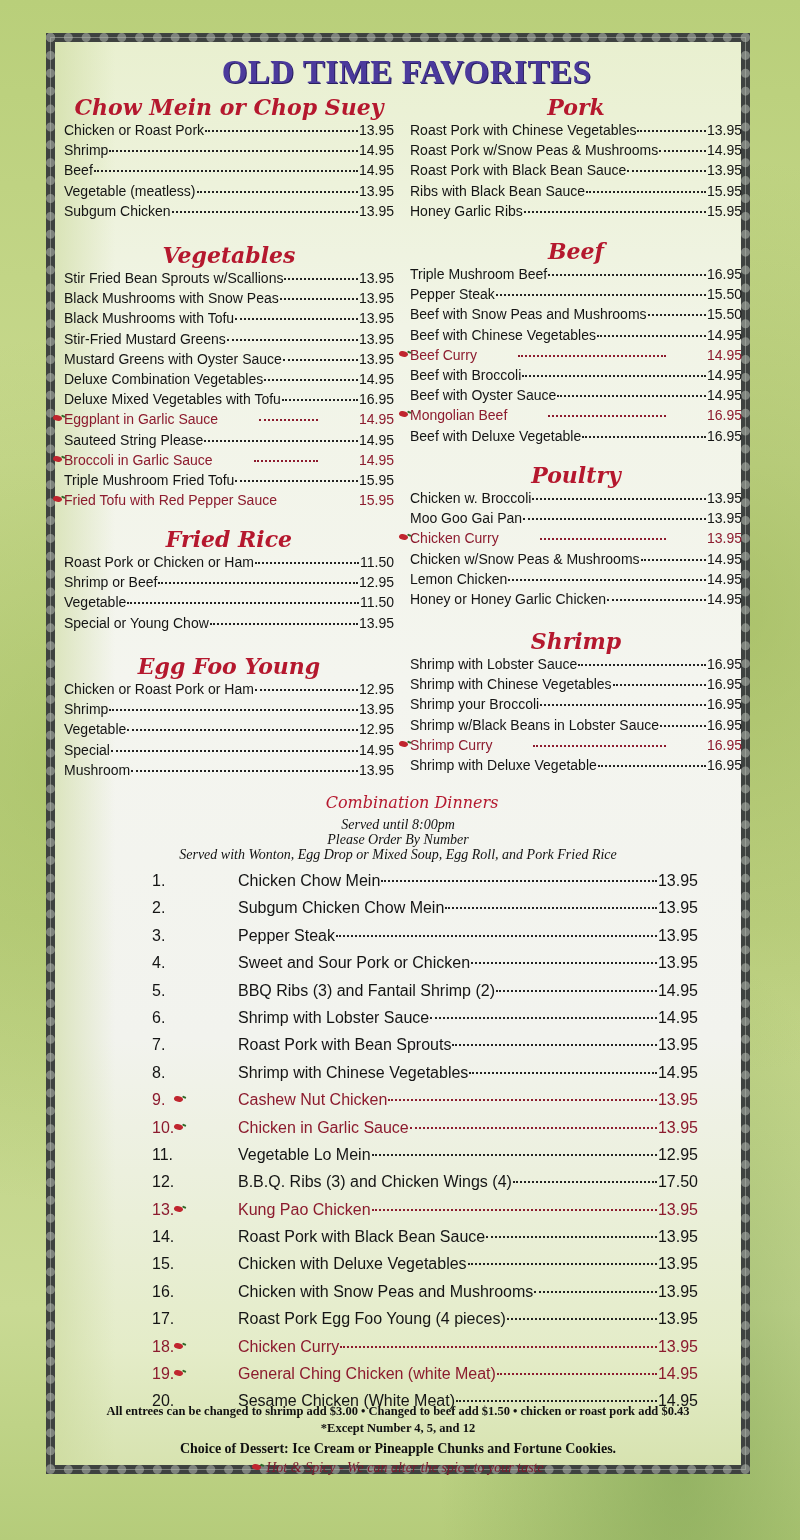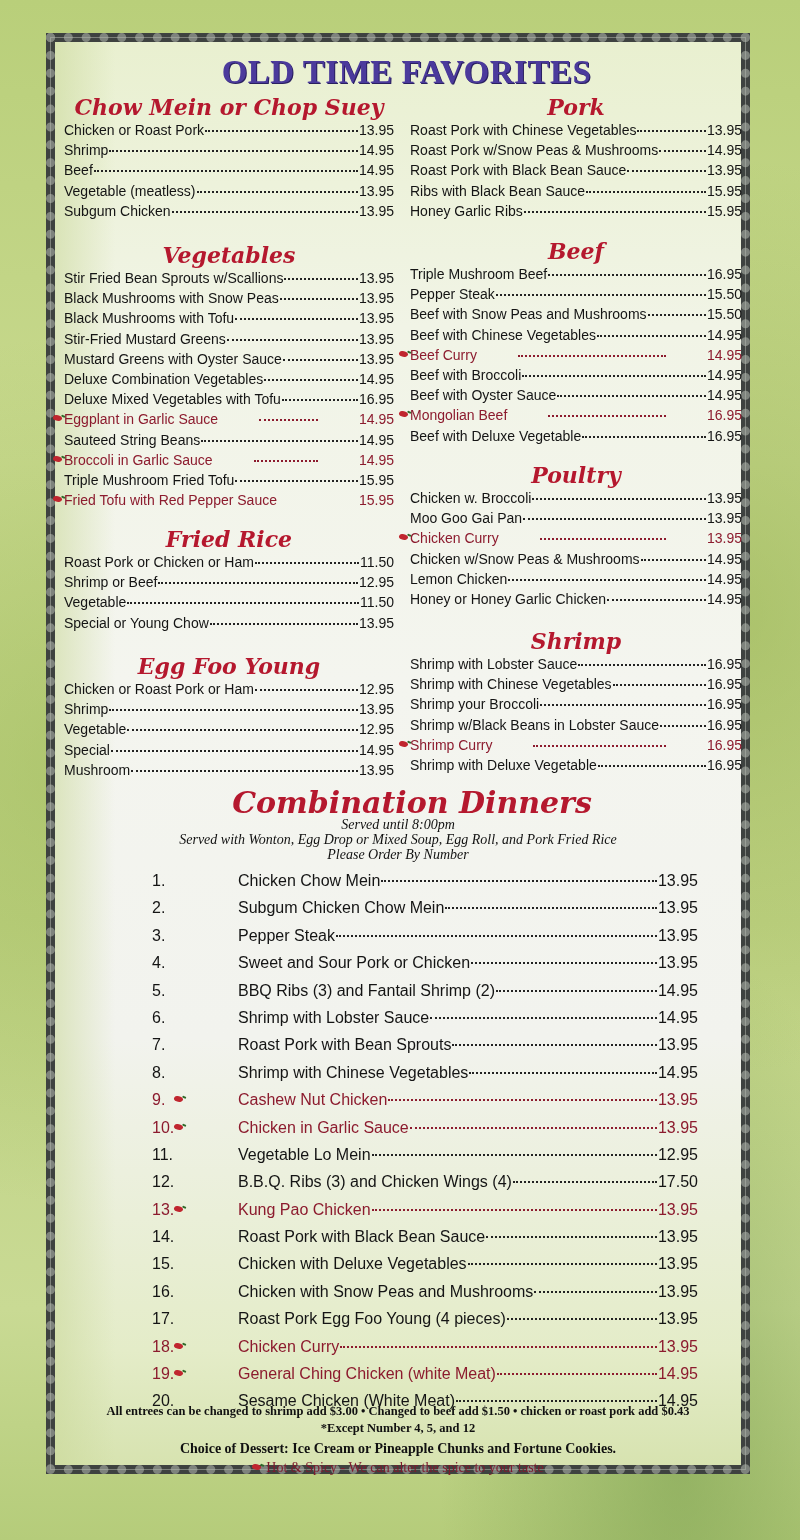--- a/index.html
+++ b/index.html
@@ -61,22 +61,22 @@
   .chili {
     position: absolute; left: -11px; top: 6px; width: 9px; height: 6px;
     background: #c0262f; border-radius: 60% 40% 60% 40%; transform: rotate(25deg);
   }
   .chili::before {
     content: ""; position: absolute; right: -2px; top: -2px; width: 4px; height: 2px;
     background: #2f6a2a; border-radius: 1px;
   }
   .combo-head { position: absolute; left: 0; right: 0; top: 747px; text-align: center; }
   .combo-title {
-    font-family: "DejaVu Serif", serif; font-style: italic; font-weight: bold;
-    color: #b5182e; font-size: 30px; line-height: 28px; padding-left: 28px;
+    font-family: "DejaVu Serif", serif; font-style: italic; font-weight: normal;
+    color: #b5182e; font-size: 16px; line-height: 28px; padding-left: 28px;
   }
   .combo-sub {
     font-family: "Liberation Serif", serif; font-style: italic; color: #111;
     font-size: 14px; line-height: 15px;
   }
   .combo-list { position: absolute; left: 97px; width: 546px; top: 825px; }
   .combo-row {
     display: flex; align-items: baseline; height: 27.4px; line-height: 27.4px;
     font-family: "Liberation Sans", sans-serif; font-size: 16px; color: #141414;
     white-space: nowrap; position: relative;
@@ -84,21 +84,21 @@
   .combo-row .num { width: 38px; flex: 0 0 38px; }
   .combo-row .name { flex: 0 0 auto; margin-left: 48px; }
   .combo-row .dots { flex: 1 1 auto; border-bottom: 2px dotted #222; height: 0; position: relative; top: -4px; margin: 0 1px; }
   .combo-row .price { flex: 0 0 auto; }
   .combo-row.spicy { color: #8c1b2e; }
   .combo-row.spicy .dots { border-bottom-color: #8c1b2e; }
   .combo-row .chili { left: 22px; top: 10px; }
   .footer { position: absolute; left: 0; right: 0; top: 1361px; text-align: center; font-family: "Liberation Serif", serif; }
   .foot-line { font-weight: bold; font-size: 12.5px; line-height: 17px; color: #111; }
   .foot-line.dessert { font-size: 14px; line-height: 19px; margin-top: 2px; }
-  .foot-spicy { font-size: 14px; line-height: 17px; color: #7e1a2c; position: relative; display: inline-block; padding-left: 14px; }
+  .foot-spicy { font-style: italic; font-size: 14px; line-height: 17px; color: #7e1a2c; position: relative; display: inline-block; padding-left: 14px; }
   .foot-spicy .chili { left: 0; top: 5px; }
 </style>
 </head>
 <body>
 
 <div class="bg-texture"></div>
 
 <div class="frame">
   <div class="panel-fade"></div>
   <div class="title">OLD TIME FAVORITES</div>
@@ -169,21 +169,21 @@
           <span class="dots"></span>
           <span class="price">16.95</span>
         </div>
         <div class="row spicy">
           <span class="chili"></span>
           <span class="name">Eggplant in Garlic Sauce</span>
           <span class="dots"></span>
           <span class="price">14.95</span>
         </div>
         <div class="row">
-          <span class="name">Sauteed String Beans</span>
+          <span class="name">Sauteed String Please</span>
           <span class="dots"></span>
           <span class="price">14.95</span>
         </div>
         <div class="row spicy">
           <span class="chili"></span>
           <span class="name">Broccoli in Garlic Sauce</span>
           <span class="dots"></span>
           <span class="price">14.95</span>
         </div>
         <div class="row">
@@ -395,22 +395,22 @@
           <span class="name">Shrimp with Deluxe Vegetable</span>
           <span class="dots"></span>
           <span class="price">16.95</span>
         </div>
       </div>
     </div>
 
   <div class="combo-head">
     <div class="combo-title">Combination Dinners</div>
     <div class="combo-sub">Served until 8:00pm</div>
+    <div class="combo-sub">Please Order By Number</div>
     <div class="combo-sub">Served with Wonton, Egg Drop or Mixed Soup, Egg Roll, and Pork Fried Rice</div>
-    <div class="combo-sub">Please Order By Number</div>
   </div>
 
   <div class="combo-list" id="comboList">
       <div class="combo-row">
         <span class="num">1.</span>
         <span class="name">Chicken Chow Mein</span>
         <span class="dots"></span>
         <span class="price">13.95</span>
       </div>
       <div class="combo-row">

